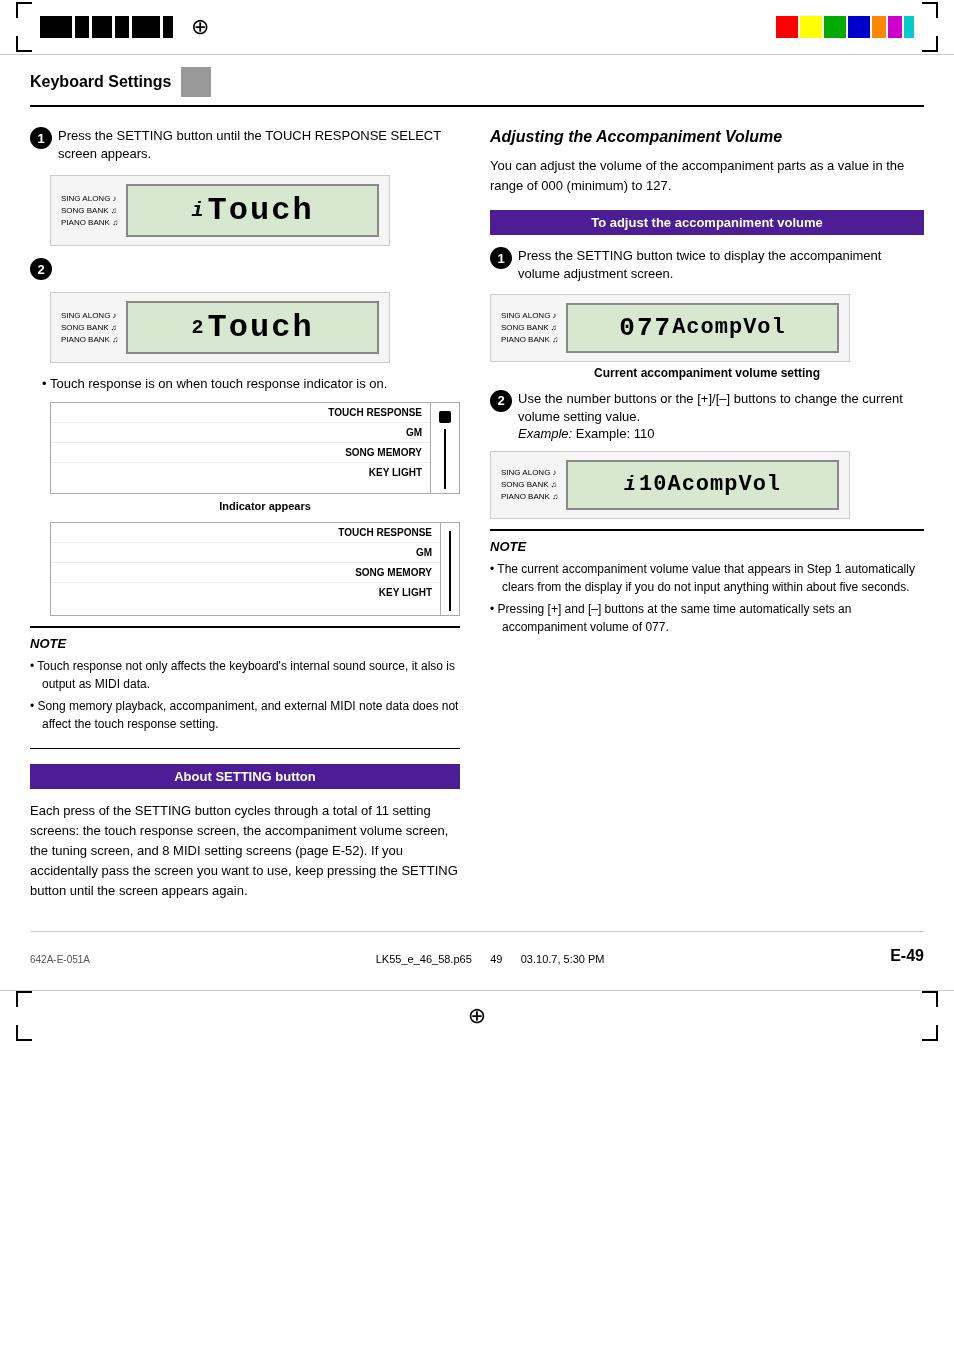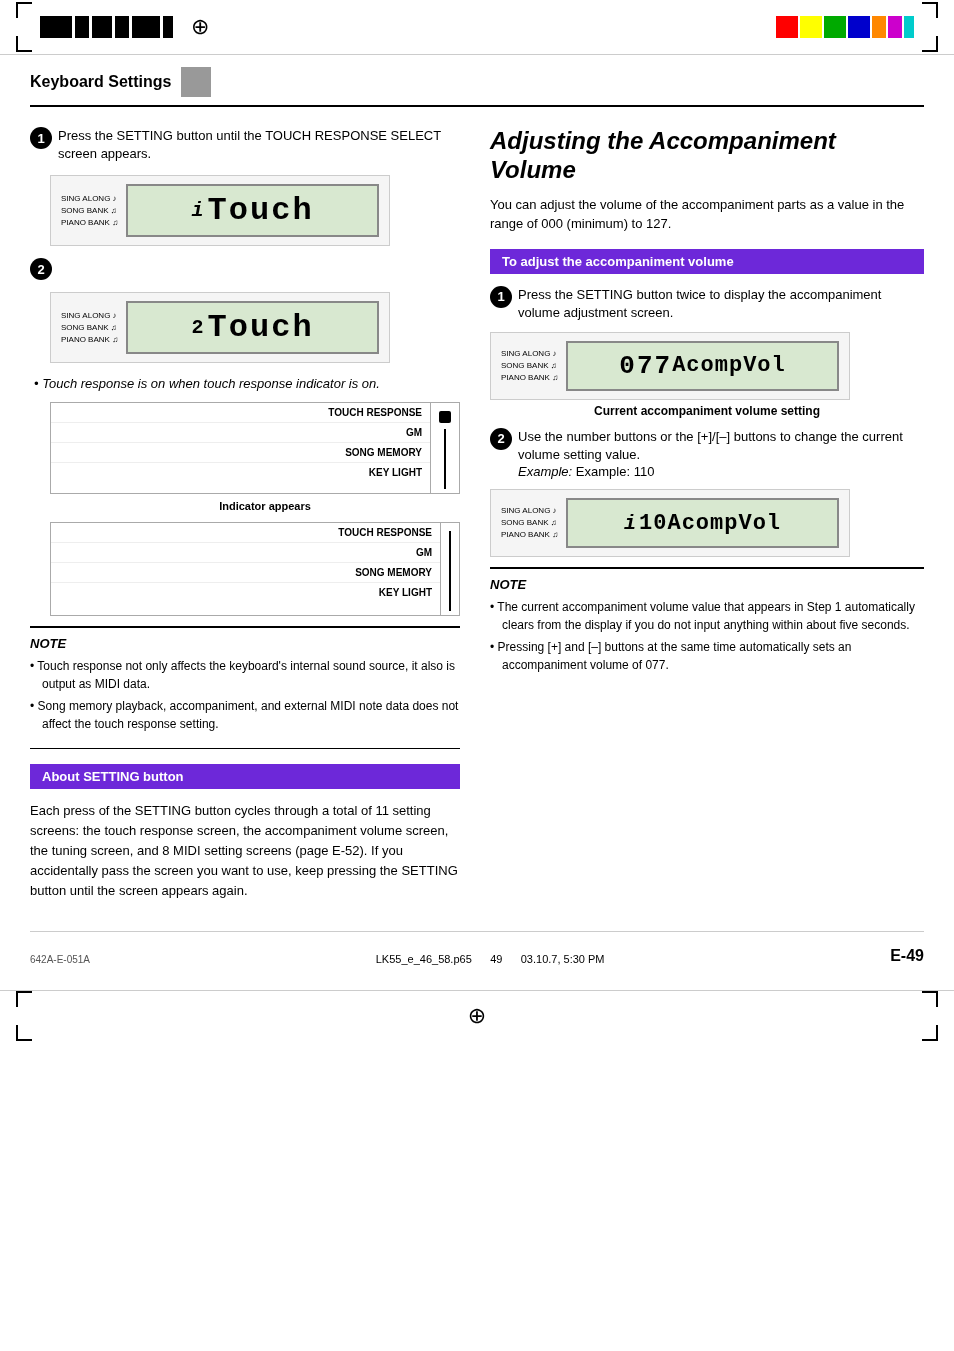--- a/index.html
+++ b/index.html
@@ -139,27 +139,28 @@
     }
     .indicator-caption {
       text-align: center;
       font-size: 11px;
       font-weight: bold;
       margin: 6px 0 10px 20px;
     }
 
     
     .section-header {
-      background: #6d28d9;
+      background: #4c1d95;
       color: #fff;
       font-size: 13px;
       font-weight: bold;
       padding: 5px 12px;
       margin-bottom: 12px;
       margin-top: 15px;
+      text-align: center;
     }
 
     
     .note-section {
       border-top: 2px solid #000;
       padding-top: 8px;
       margin-top: 10px;
       margin-bottom: 15px;
     }
     .note-title {
@@ -171,21 +172,21 @@
     .note-item {
       font-size: 12px;
       line-height: 1.5;
       padding-left: 12px;
       text-indent: -12px;
       margin-bottom: 4px;
     }
 
     
     .section-big-title {
-      font-size: 24px;
+      font-size: 16px;
       font-weight: bold;
       font-style: italic;
       line-height: 1.2;
       margin-bottom: 10px;
     }
     .section-description {
       font-size: 13px;
       line-height: 1.5;
       margin-bottom: 12px;
     }
@@ -357,21 +358,21 @@
             </div>
           <div class="label-row">
               <span>PIANO BANK ♫</span>
             </div>
         </div>
         <div class="display-screen large-font lcd-text">
           <span style="font-size:20px; margin-right:2px;">2</span>Touch
         </div>
       </div>
 
-      <div style="margin: 8px 0 8px 4px; font-size:13px; line-height:1.4;font-style:italic;">
+      <div style="margin: 8px 0 8px 12px; font-size:13px; line-height:1.4;">
         <span>• <span>Touch response is on when touch response indicator is on.</span></span>
       </div>
 
       <div style="margin-left:20px;">
         <div style="display:flex; align-items:stretch; border:1px solid #aaa;">
           <div style="flex:1; border-right:1px solid #aaa;">
             <div style="padding:4px 8px; font-size:10px; font-weight:bold; border-bottom:1px solid #eee; text-align:right;">TOUCH RESPONSE</div>
             <div style="padding:4px 8px; font-size:10px; font-weight:bold; border-bottom:1px solid #eee; text-align:right;">GM</div>
             <div style="padding:4px 8px; font-size:10px; font-weight:bold; border-bottom:1px solid #eee; text-align:right;">SONG MEMORY</div>
             <div style="padding:4px 8px; font-size:10px; font-weight:bold; text-align:right;">KEY LIGHT</div>

